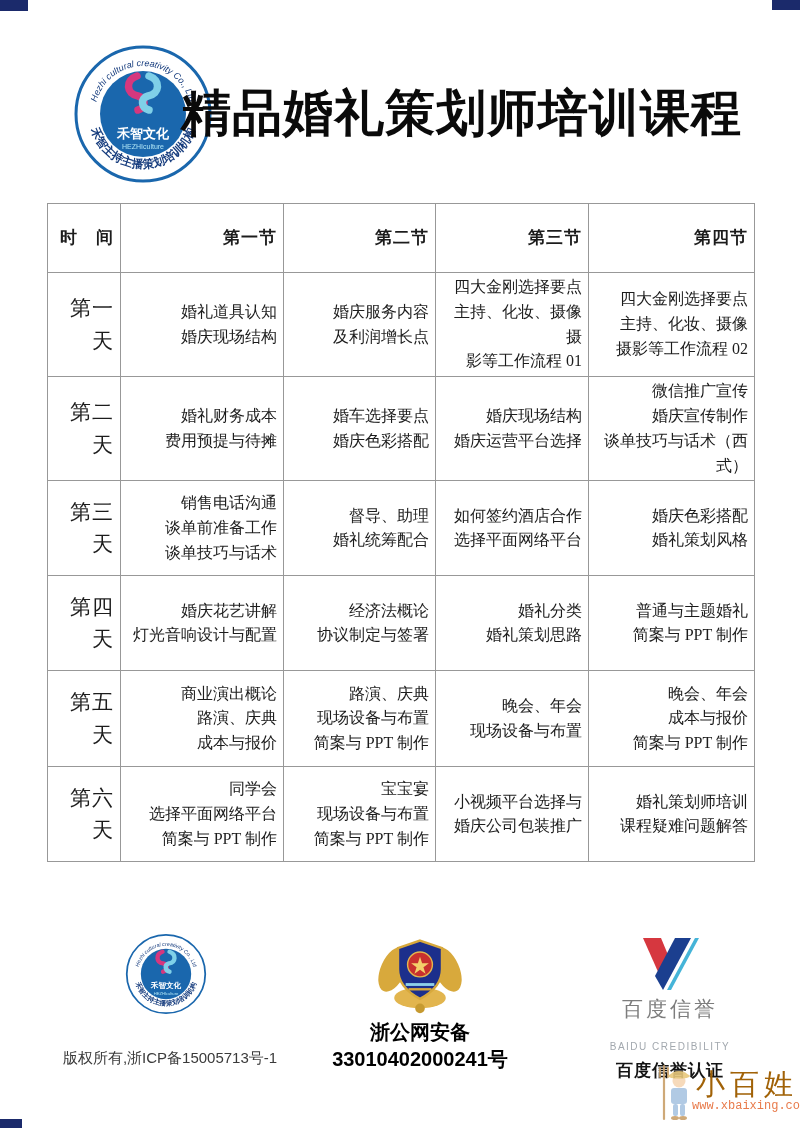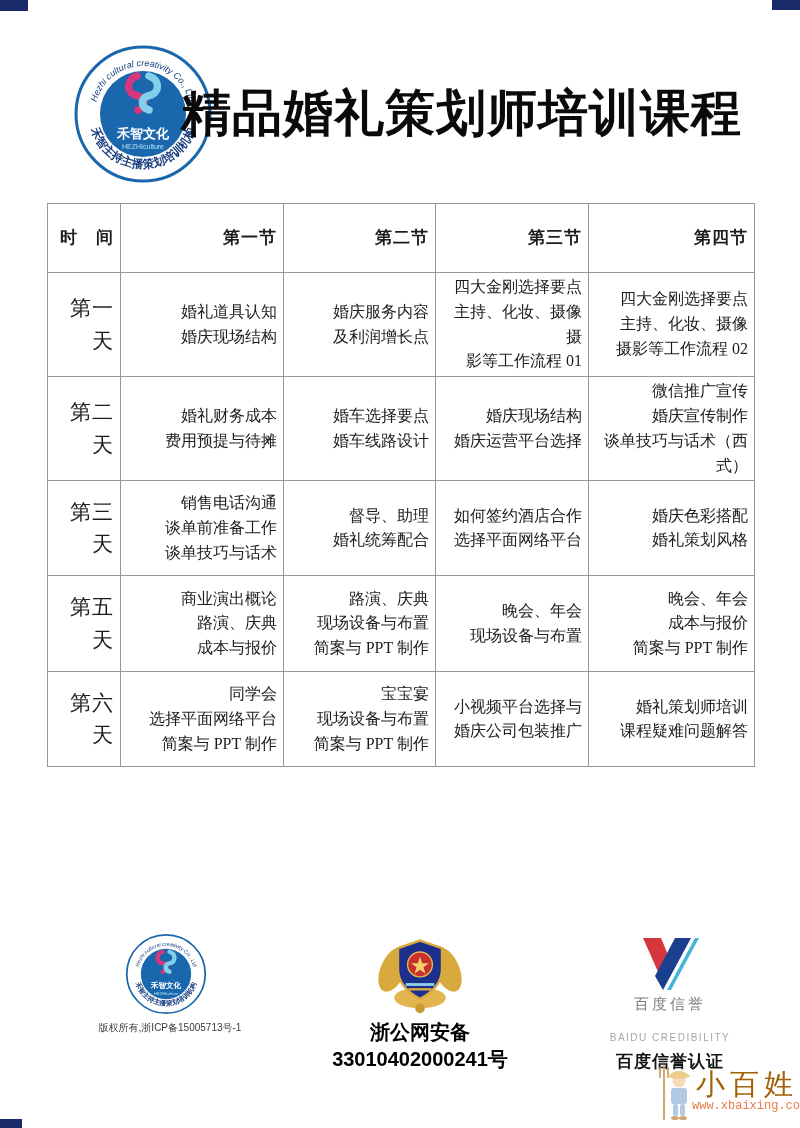--- a/index.html
+++ b/index.html
@@ -24,29 +24,29 @@
                   padding:2px 6px;font-size:16px;line-height:1.55;color:#1c1c1c;
                   white-space:pre-line;}
   table.course td.hd{font-size:17px;font-weight:600;letter-spacing:1px;}
   table.course td.day{font-size:21px;letter-spacing:1px;}
   col.c0{width:73px;}col.c1{width:163px;}col.c2{width:152px;}col.c3{width:153px;}col.c4{width:166px;}
   tr.h0{height:69px;}tr.h1{height:100px;}tr.h2{height:90px;}tr.h3{height:95px;}
   tr.h4{height:95px;}tr.h5{height:96px;}tr.h6{height:95px;}
 
   
   .logo-small{position:absolute;left:125px;top:933px;width:82px;height:82px;}
-  .icp-text{position:absolute;left:55px;top:1021px;width:230px;text-align:center;
-            font-family:"Liberation Sans","DejaVu Sans",sans-serif;font-size:10px;color:#3a3a3a;}
+  .icp-text{position:absolute;left:55px;top:1049px;width:230px;text-align:center;
+            font-family:"Liberation Sans","DejaVu Sans",sans-serif;font-size:15px;color:#3a3a3a;}
   .police-badge{position:absolute;left:377px;top:930px;width:86px;height:88px;}
   .police-text{position:absolute;left:300px;top:1019px;width:240px;text-align:center;
                font-family:"Liberation Sans","DejaVu Sans",sans-serif;font-size:20px;font-weight:700;color:#000;}
   .baidu-block{position:absolute;left:585px;top:938px;width:170px;text-align:center;
                font-family:"Liberation Sans","DejaVu Sans",sans-serif;}
   .baidu-v{width:70px;height:52px;}
-  .baidu-cn{font-size:15px;color:#7d7d7d;letter-spacing:3px;margin-top:1px;}
+  .baidu-cn{font-size:21px;color:#7d7d7d;letter-spacing:3px;margin-top:1px;}
   .baidu-en{font-size:10px;color:#a2a8ae;letter-spacing:1.5px;margin-top:18px;}
   .baidu-cert{font-size:17px;font-weight:700;color:#141414;letter-spacing:1px;margin-top:7px;}
 
   
   .watermark{position:absolute;left:658px;top:1063px;width:142px;height:62px;}
   .wm-farmer{position:absolute;left:0;top:2px;width:36px;height:58px;opacity:.9;}
   .wm-name{position:absolute;left:38px;top:2px;font-size:29px;font-weight:400;color:#a16207;
            letter-spacing:5px;font-family:"Liberation Sans","DejaVu Sans",sans-serif;white-space:nowrap;}
   .wm-url{position:absolute;left:34px;top:36px;font-size:12px;color:#e87a4a;
           font-family:"Liberation Mono","DejaVu Sans Mono",monospace;white-space:nowrap;}
@@ -106,38 +106,49 @@
 影等工作流程 01</td>
       <td>四大金刚选择要点
 主持、化妆、摄像
 摄影等工作流程 02</td>
     </tr>
     <tr class="h2">
       <td class="day">第二天</td>
       <td>婚礼财务成本
 费用预提与待摊</td>
       <td>婚车选择要点
-婚车线路设计</td>
+婚庆色彩搭配</td>
       <td>婚庆现场结构
 婚庆运营平台选择</td>
       <td>微信推广宣传
 婚庆宣传制作
 谈单技巧与话术（西式）</td>
     </tr>
     <tr class="h3">
       <td class="day">第三天</td>
       <td>销售电话沟通
 谈单前准备工作
 谈单技巧与话术</td>
       <td>督导、助理
 婚礼统筹配合</td>
       <td>如何签约酒店合作
 选择平面网络平台</td>
       <td>婚庆色彩搭配
 婚礼策划风格</td>
+    </tr>
+    <tr class="h4">
+      <td class="day">第四天</td>
+      <td>婚庆花艺讲解
+灯光音响设计与配置</td>
+      <td>经济法概论
+协议制定与签署</td>
+      <td>婚礼分类
+婚礼策划思路</td>
+      <td>普通与主题婚礼
+简案与 PPT 制作</td>
     </tr>
     <tr class="h5">
       <td class="day">第五天</td>
       <td>商业演出概论
 路演、庆典
 成本与报价</td>
       <td>路演、庆典
 现场设备与布置
 简案与 PPT 制作</td>
       <td>晚会、年会

